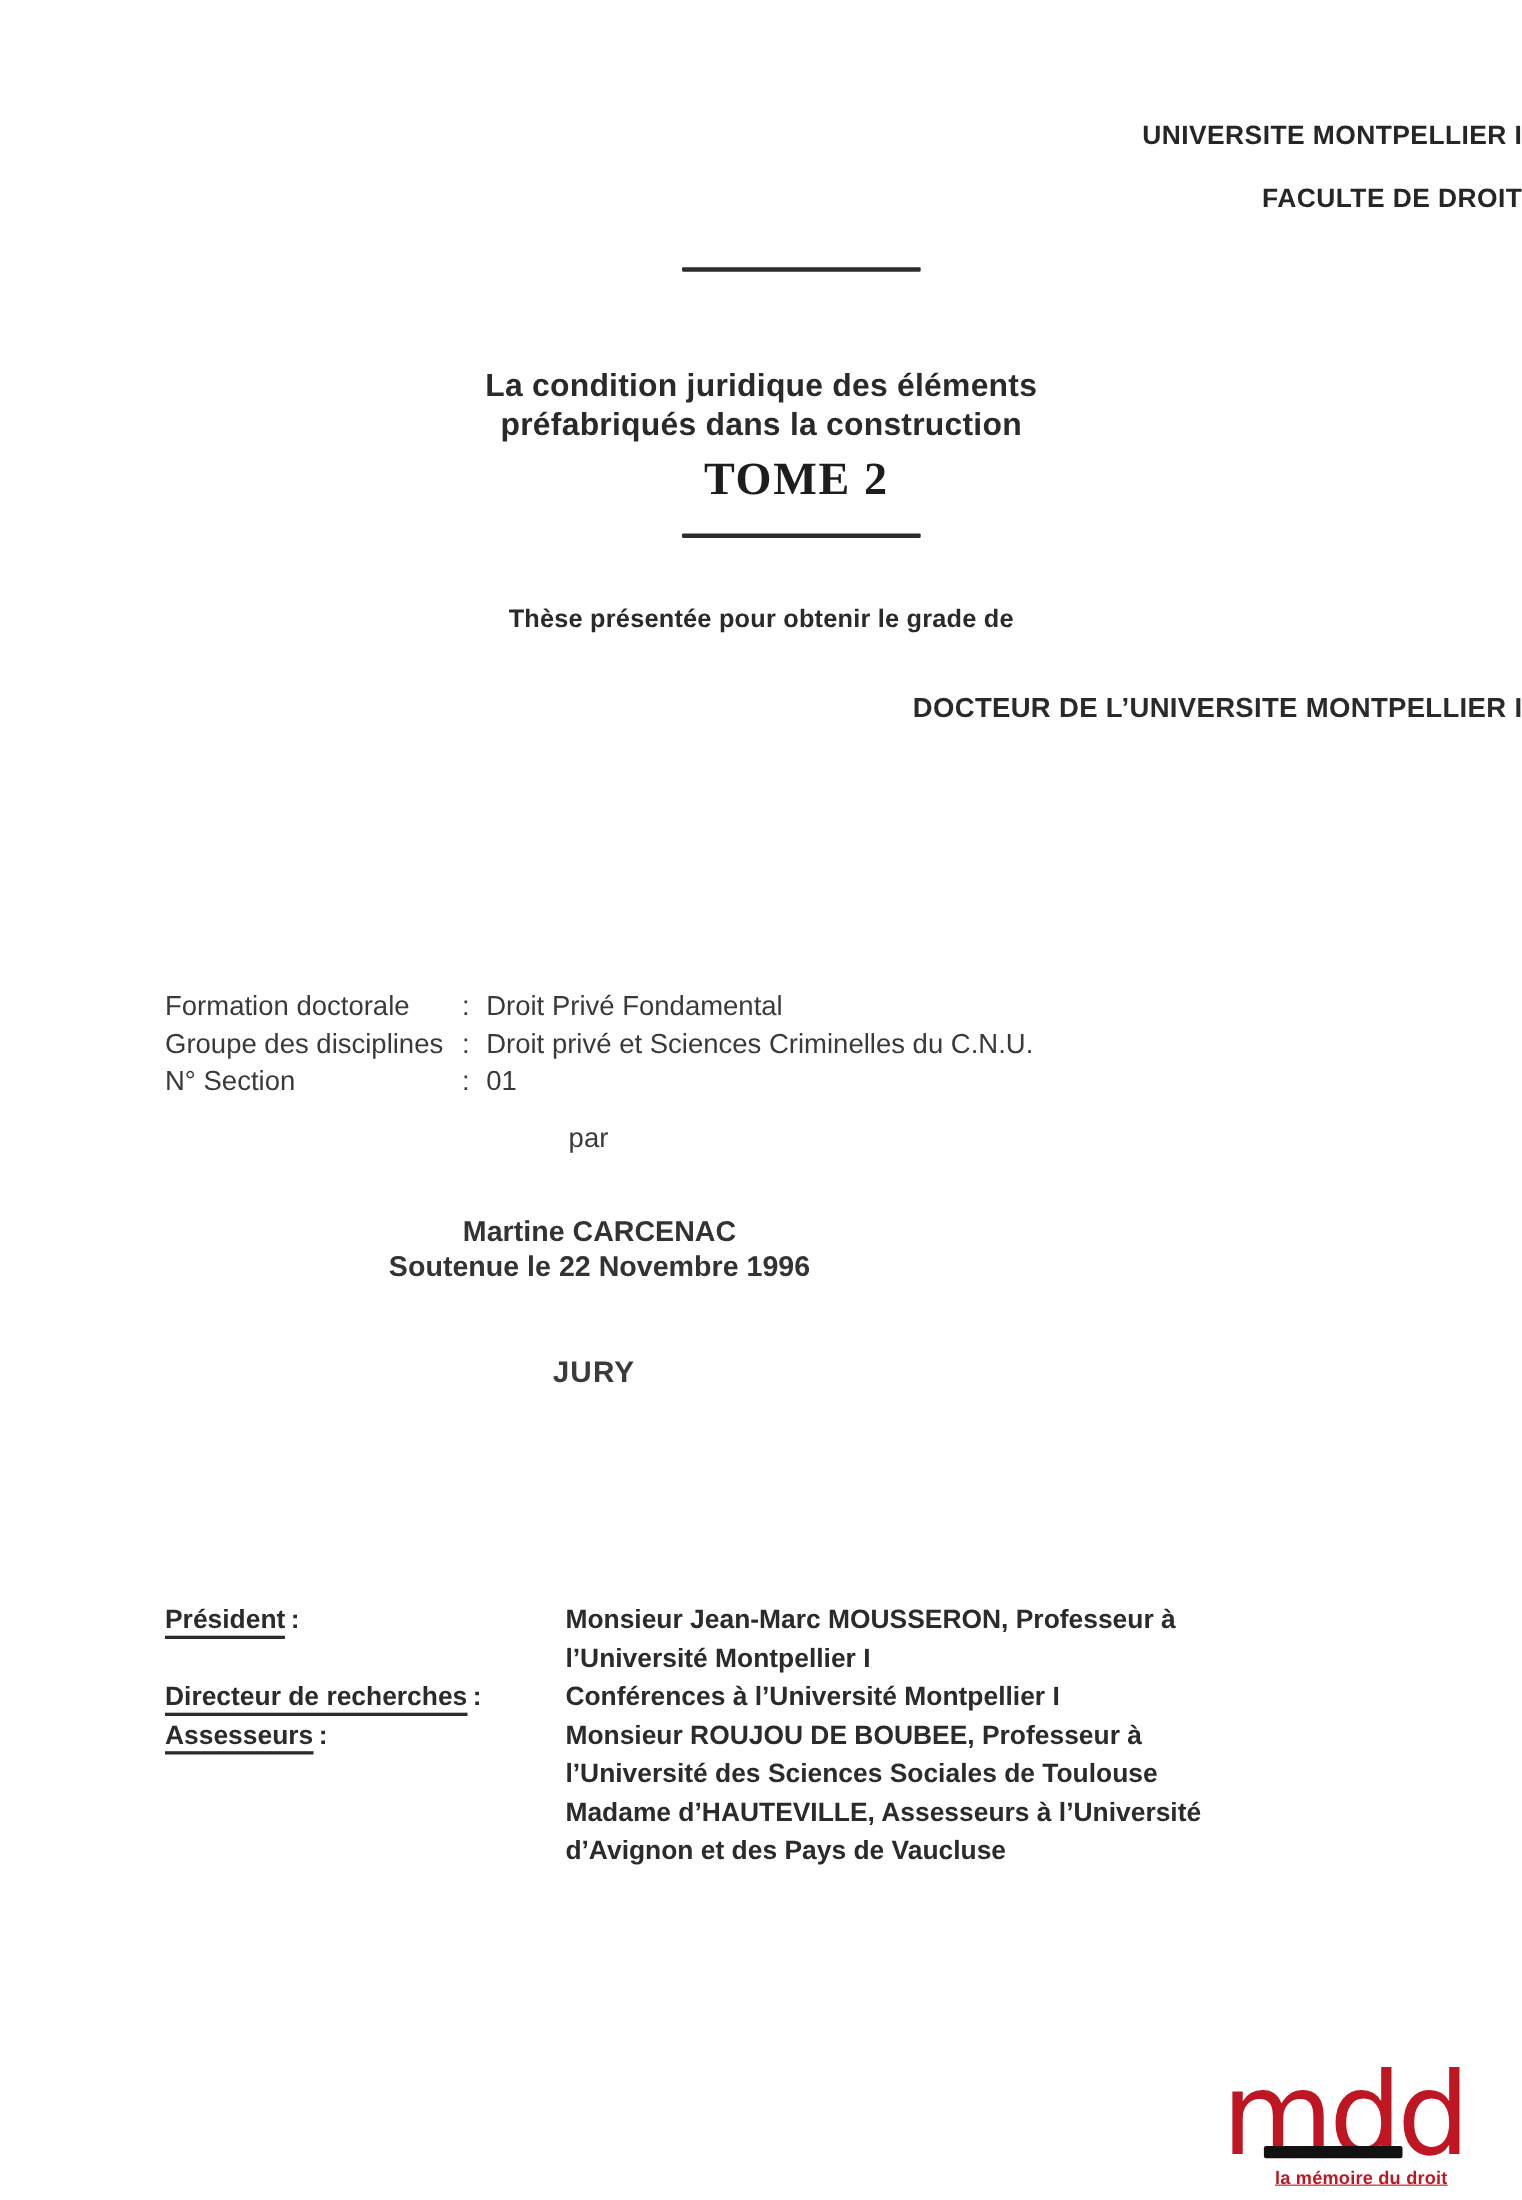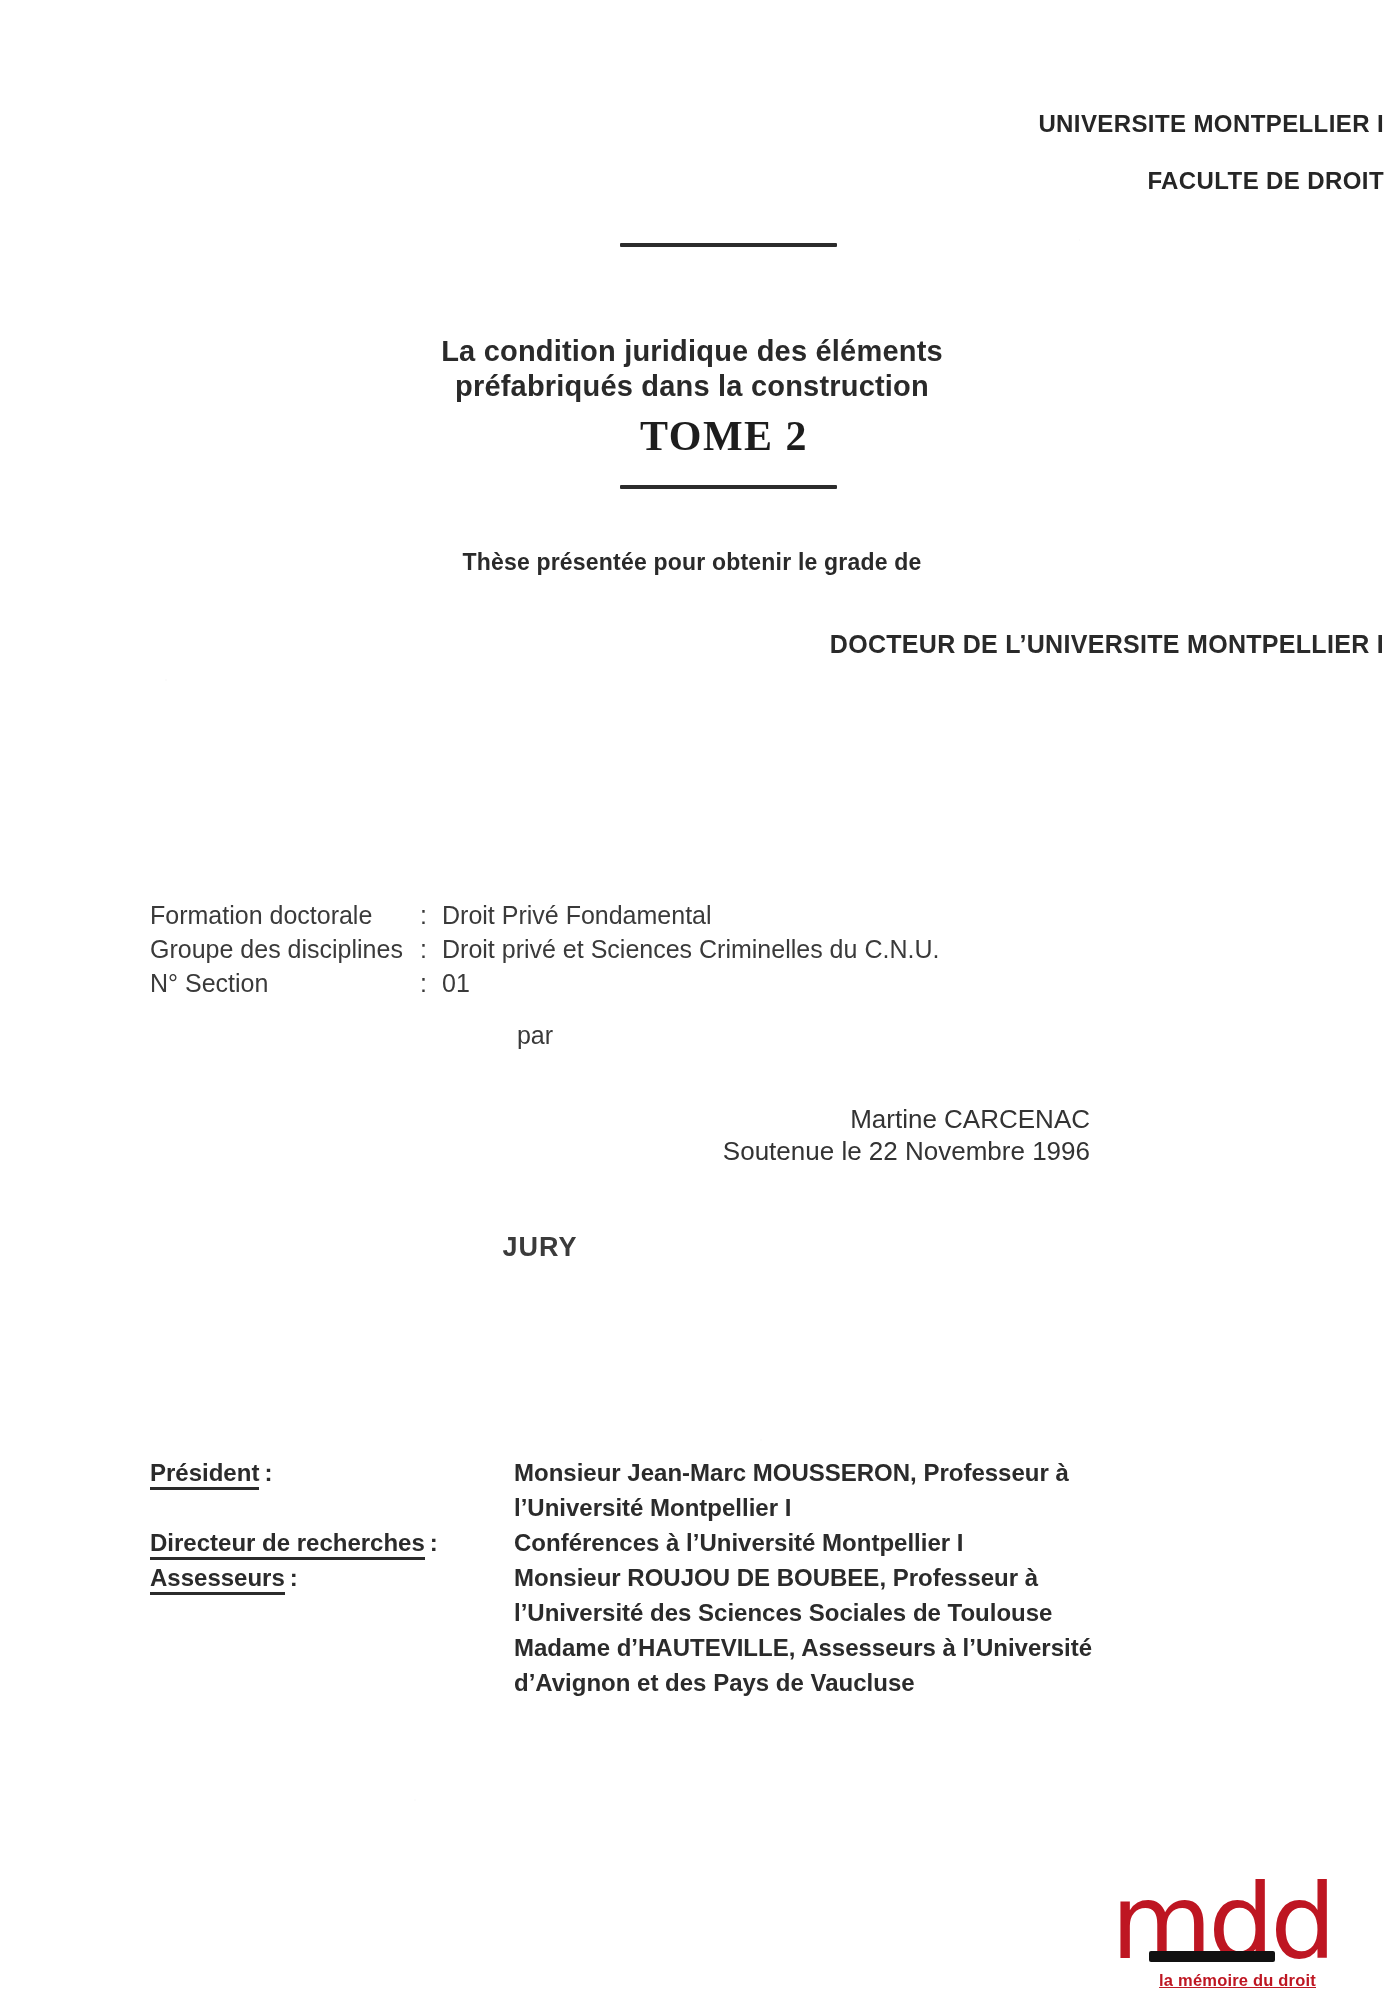--- a/index.html
+++ b/index.html
@@ -101,24 +101,25 @@
     width: 1070px;
     text-align: center;
     font-size: 25px;
     color: #3a3a3a;
   }
 
   .author {
     position: absolute;
     left: 0;
     width: 1090px;
-    text-align: right;
+    text-align: center;
     font-size: 26px;
     line-height: 38px;
     color: #333333;
+    font-weight: bold;
   }
 
   .jury-title {
     position: absolute;
     left: 0;
     width: 1080px;
     text-align: center;
     font-weight: bold;
     font-size: 27px;
     letter-spacing: 1px;

